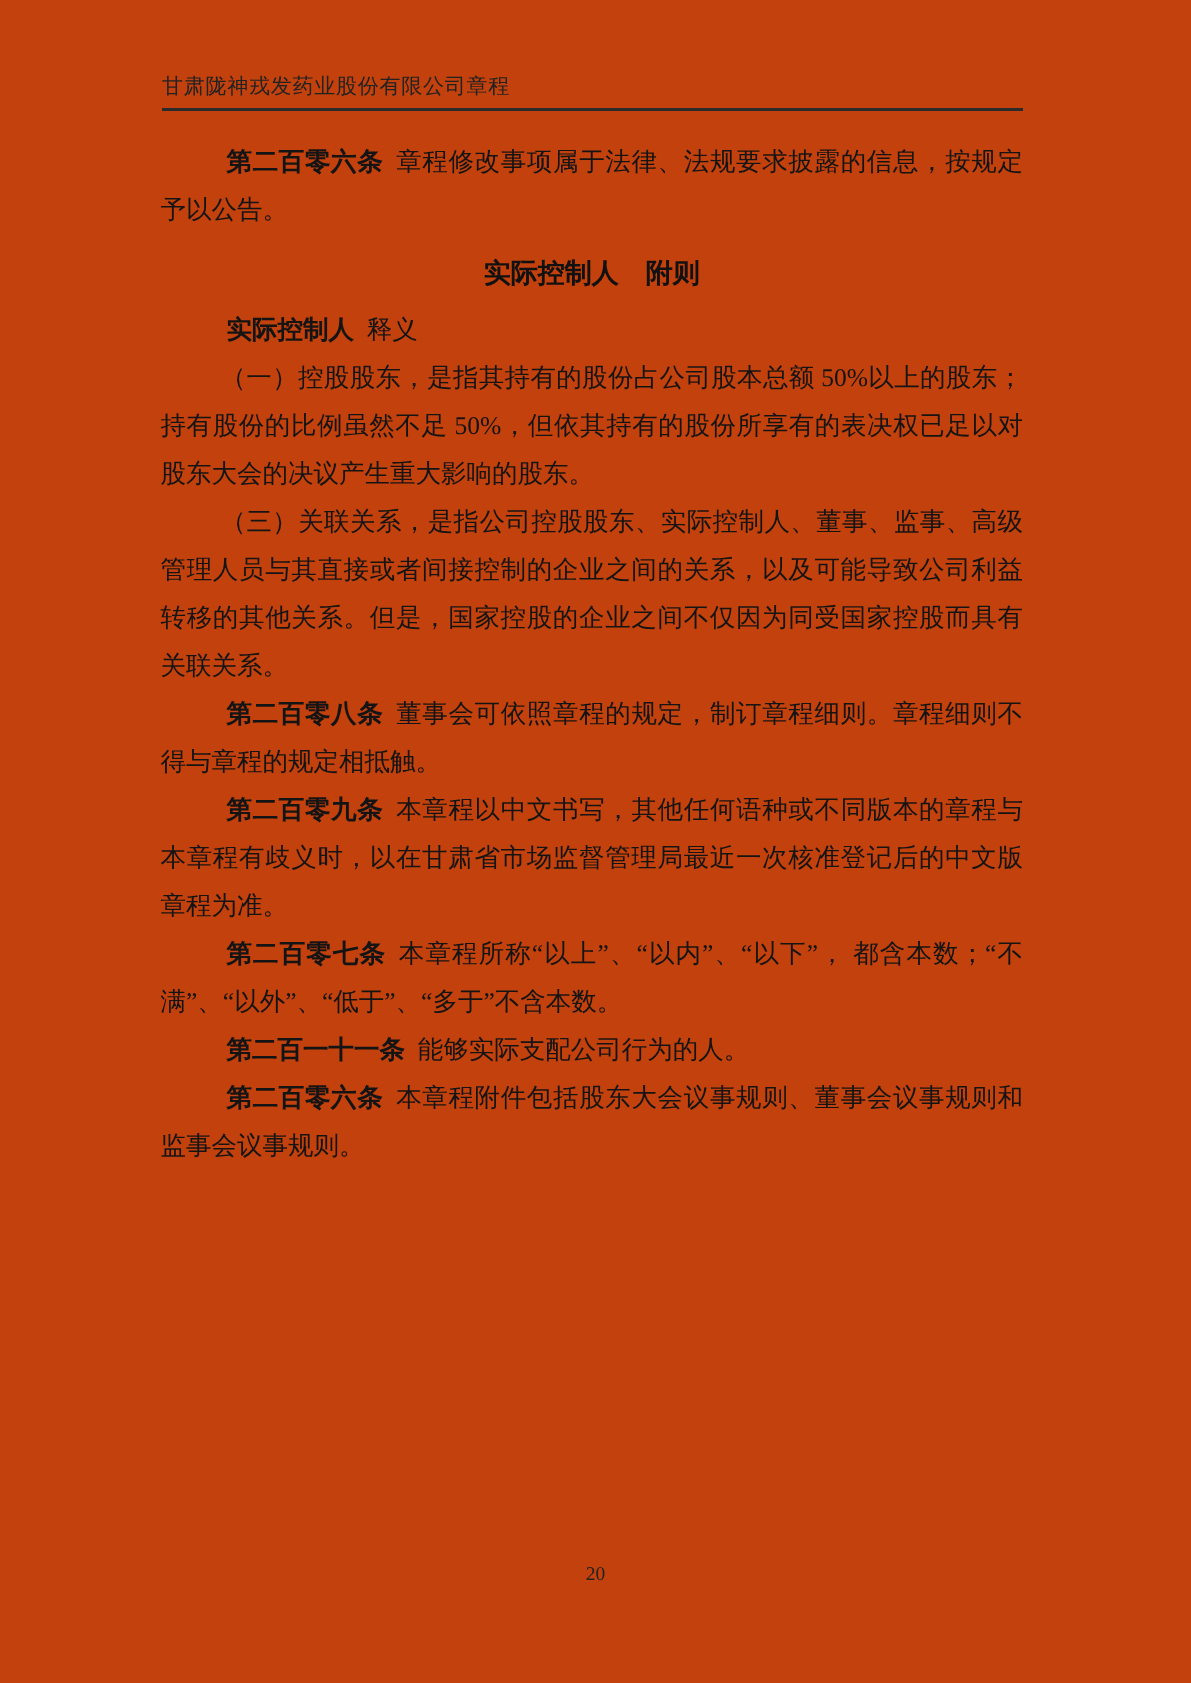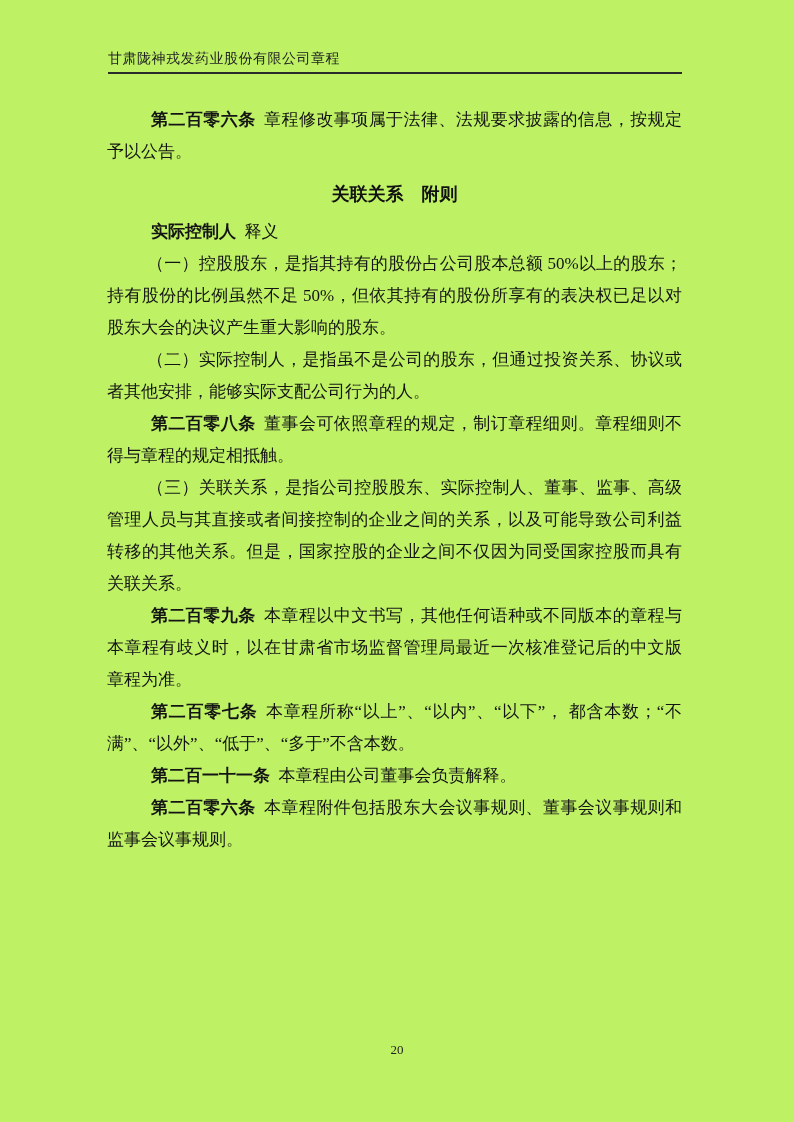--- a/index.html
+++ b/index.html
@@ -5,21 +5,21 @@
   html, body {
     margin: 0;
     padding: 0;
     background: #ffffff;
   }
   .page {
     position: relative;
     width: 794px;
     height: 1122px;
     margin: 0 auto;
-    background: #bef264;
+    background: #c2410c;
     box-sizing: border-box;
     font-family: "Liberation Serif", "DejaVu Serif", serif;
     color: #1a1a1a;
     overflow: hidden;
   }
   
   .header {
     position: absolute;
     top: 50px;
     left: 108px;
@@ -29,21 +29,21 @@
   }
   .header-title {
     font-size: 14px;
     line-height: 18px;
     letter-spacing: 0.5px;
     color: #222222;
   }
   
   .content {
     position: absolute;
-    top: 104px;
+    top: 92px;
     left: 107px;
     right: 112px;
     font-size: 17px;
     line-height: 32px;
     text-align: justify;
     text-justify: inter-ideograph;
     color: #141414;
   }
   .para {
     margin: 0;
@@ -88,37 +88,36 @@
 <div class="page">
 
   <header class="header">
     <div class="header-title">甘肃陇神戎发药业股份有限公司章程</div>
   </header>
 
   <main class="content">
 
     <p class="para article"><span class="num">第二百零六条</span><span>章程修改事项属于法律、法规要求披露的信息，按规定予以公告。</span></p>
 
-    <h2 class="chapter">关联关系　附则</h2>
+    <h2 class="chapter">实际控制人　附则</h2>
 
     <p class="para article"><span class="num">实际控制人</span><span>释义</span></p>
 
     <p class="para item"><span>（一）控股股东，是指其持有的股份占公司股本总额 50%以上的股东；持有股份的比例虽然不足 50%，但依其持有的股份所享有的表决权已足以对股东大会的决议产生重大影响的股东。</span></p>
 
-    <p class="para item"><span>（二）实际控制人，是指虽不是公司的股东，但通过投资关系、协议或者其他安排，能够实际支配公司行为的人。</span></p>
+
+    <p class="para item"><span>（三）关联关系，是指公司控股股东、实际控制人、董事、监事、高级管理人员与其直接或者间接控制的企业之间的关系，以及可能导致公司利益转移的其他关系。但是，国家控股的企业之间不仅因为同受国家控股而具有关联关系。</span></p>
 
     <p class="para article"><span class="num">第二百零八条</span><span>董事会可依照章程的规定，制订章程细则。章程细则不得与章程的规定相抵触。</span></p>
-
-    <p class="para item"><span>（三）关联关系，是指公司控股股东、实际控制人、董事、监事、高级管理人员与其直接或者间接控制的企业之间的关系，以及可能导致公司利益转移的其他关系。但是，国家控股的企业之间不仅因为同受国家控股而具有关联关系。</span></p>
 
     <p class="para article"><span class="num">第二百零九条</span><span>本章程以中文书写，其他任何语种或不同版本的章程与本章程有歧义时，以在甘肃省市场监督管理局最近一次核准登记后的中文版章程为准。</span></p>
 
     <p class="para article"><span class="num">第二百零七条</span><span>本章程所称“以上”、“以内”、“以下”， 都含本数；“不满”、“以外”、“低于”、“多于”不含本数。</span></p>
 
-    <p class="para article"><span class="num">第二百一十一条</span><span>本章程由公司董事会负责解释。</span></p>
+    <p class="para article"><span class="num">第二百一十一条</span><span>能够实际支配公司行为的人。</span></p>
 
     <p class="para article"><span class="num">第二百零六条</span><span>本章程附件包括股东大会议事规则、董事会议事规则和监事会议事规则。</span></p>
 
   </main>
 
   <footer class="footer">
     <span class="page-number">20</span>
   </footer>
 
 </div>

